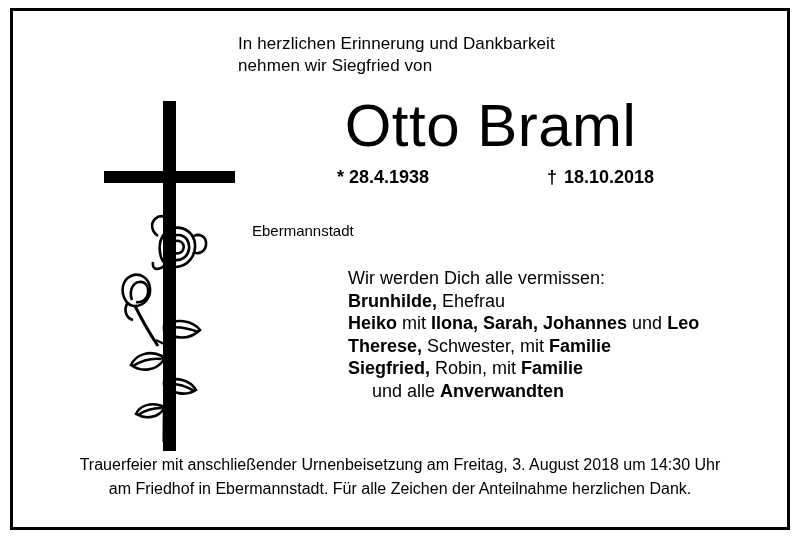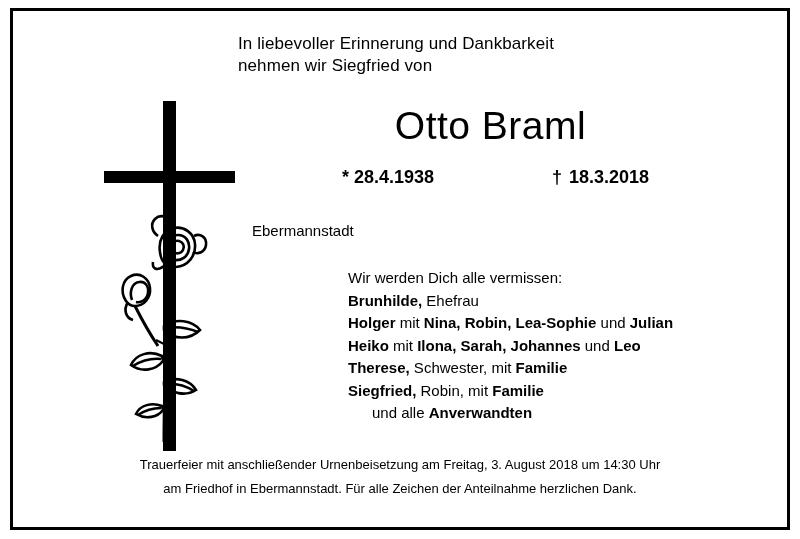--- a/index.html
+++ b/index.html
@@ -78,21 +78,21 @@
   .intro {
     font-size: 17px;
     line-height: 22px;
     letter-spacing: 0.1px;
   }
   .intro div { white-space: nowrap; }
 
   .name {
     margin-top: 22px;
     text-align: center;
-    font-size: 39px;
+    font-size: 60px;
     font-weight: 400;
     letter-spacing: 0.5px;
     padding-right: 30px;
     line-height: 54px;
   }
 
   .dates {
     margin-top: 14px;
     display: flex;
     justify-content: center;
@@ -105,33 +105,33 @@
 
   .place {
     margin-top: 34px;
     font-size: 15px;
     padding-left: 14px;
   }
 
   .family {
     margin-top: 28px;
     padding-left: 110px;
-    font-size: 15px;
+    font-size: 18px;
     line-height: 22.5px;
   }
   .family .line { white-space: nowrap; }
   .family .line.center-last { padding-left: 24px; }
   .family b { font-weight: bold; }
 
   .footer {
     position: absolute;
     left: 20px;
     right: 20px;
     bottom: 26px;
-    font-size: 13px;
+    font-size: 16px;
     line-height: 24px;
     text-align: center;
   }
   .footer div { white-space: nowrap; }
 </style>
 </head>
 <body>
 
 <div class="obituary">
   <div class="frame"></div>
@@ -166,39 +166,38 @@
         <path d="M53 202 C44 202, 36 205, 30 209"></path>
 
         <path d="M58 108 L66 103" stroke-width="2"></path>
         <path d="M56 138 L48 134" stroke-width="2"></path>
         <path d="M57 164 L65 160" stroke-width="2"></path>
       </svg>
     </div>
 
     <div class="content">
       <div class="intro">
-        <div>In liebevoller Erinnerung und Dankbarkeit</div>
+        <div>In herzlichen Erinnerung und Dankbarkeit</div>
         <div>nehmen wir Siegfried von</div>
       </div>
 
       <div class="name">Otto Braml</div>
 
       <div class="dates">
         <span class="birth">* 28.4.1938</span>
         <span class="cross-sym">†</span>
-        <span>18.3.2018</span>
+        <span>18.10.2018</span>
       </div>
 
       <div class="place">Ebermannstadt</div>
 
       <div class="family">
         <div class="line">Wir werden Dich alle vermissen:</div>
         <div id="family-lines">
             <div class="line"><b>Brunhilde,</b><span> Ehefrau</span></div>
-            <div class="line"><b>Holger</b><span> mit </span><b>Nina, Robin, Lea-Sophie</b><span> und </span><b>Julian</b></div>
             <div class="line"><b>Heiko</b><span> mit </span><b>Ilona, Sarah, Johannes</b><span> und </span><b>Leo</b></div>
             <div class="line"><b>Therese,</b><span> Schwester, mit </span><b>Familie</b></div>
             <div class="line"><b>Siegfried,</b><span> Robin, mit </span><b>Familie</b></div>
             <div class="line center-last"><span>und alle </span><b>Anverwandten</b></div>
           </div>
       </div>
     </div>
 
     <div class="footer">
       <div>Trauerfeier mit anschließender Urnenbeisetzung am Freitag, 3. August 2018 um 14:30 Uhr</div>

